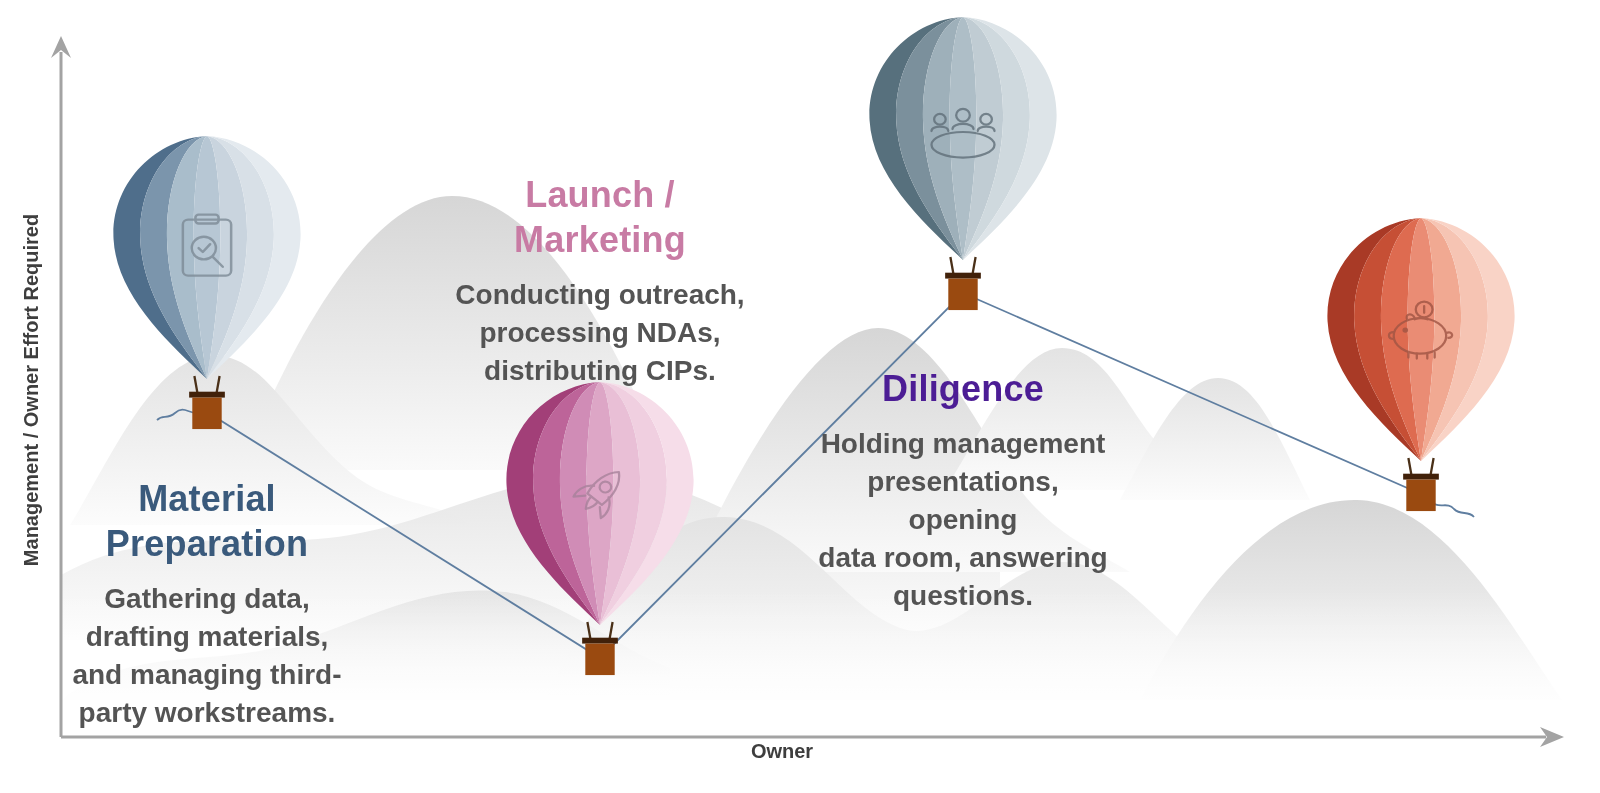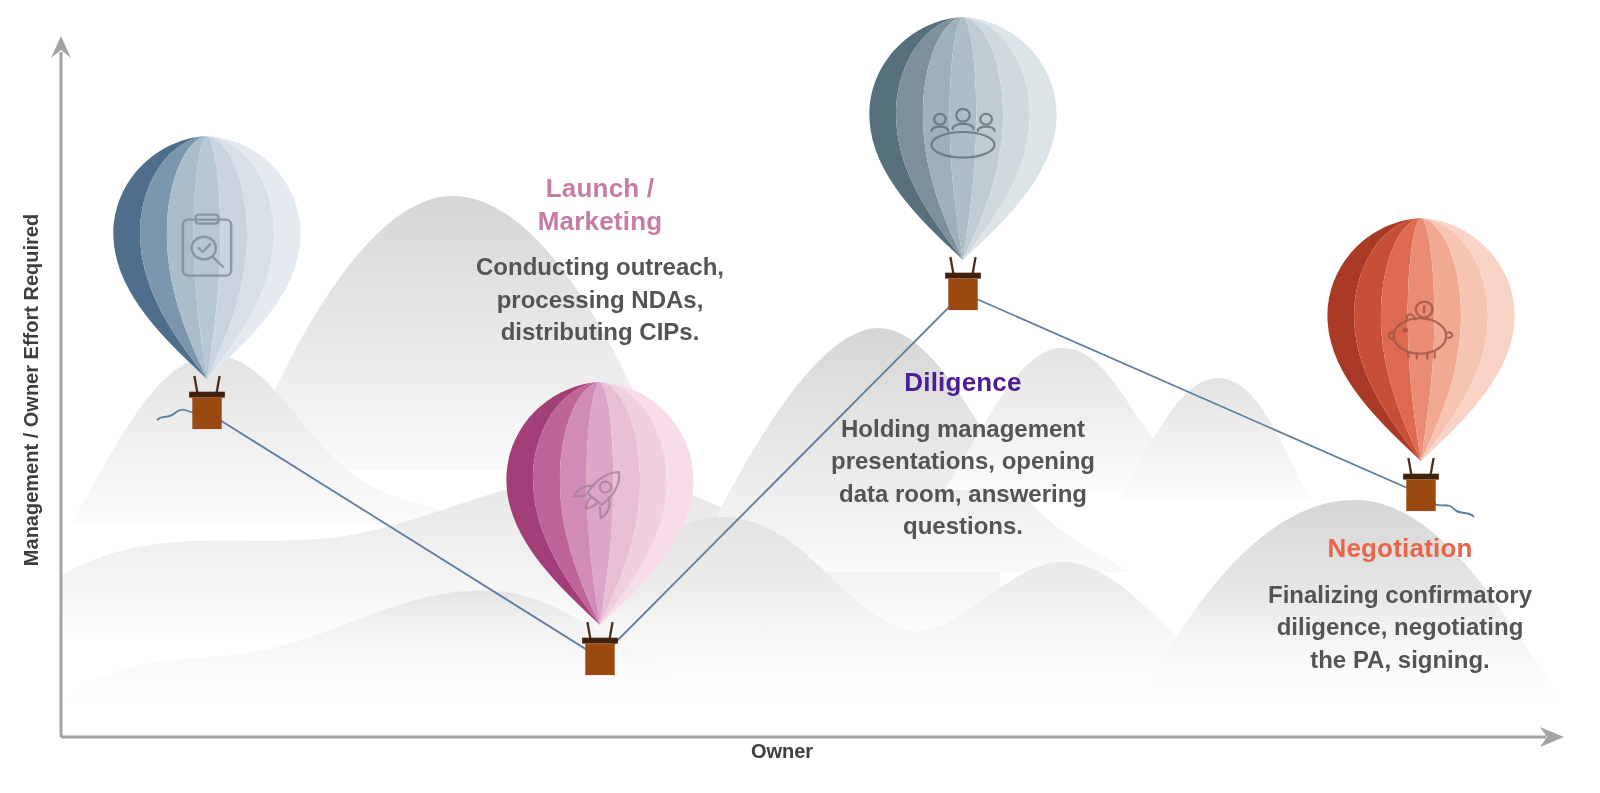--- a/index.html
+++ b/index.html
@@ -4,25 +4,25 @@
 <style>
   html,body{margin:0;padding:0;background:#fff;}
   #stage{
     position:relative;width:1600px;height:793px;background:#ffffff;
     overflow:hidden;font-family:"Liberation Sans",sans-serif;
   }
   svg.layer{position:absolute;left:0;top:0;pointer-events:none;}
   .balloon{position:absolute;}
   .phase-label{position:absolute;transform:translateX(-50%);text-align:center;}
   .phase-title{
-    font-weight:700;font-size:26px;line-height:1.25;white-space:pre-line;
+    font-weight:700;font-size:36px;line-height:1.25;white-space:pre-line;
     letter-spacing:.2px;margin:0 0 14px 0;
   }
   .phase-desc{
-    font-weight:600;font-size:24px;line-height:1.36;white-space:pre-line;
+    font-weight:600;font-size:28px;line-height:1.36;white-space:pre-line;
     color:var(--desc-color);margin:0;
   }
   .axis-label{position:absolute;font-weight:700;font-size:20px;color:var(--axis-text);white-space:nowrap;}
   #y-axis-label{left:31px;top:390px;transform:translate(-50%,-50%) rotate(-90deg);}
   #x-axis-label{left:782px;top:740px;transform:translateX(-50%);}
   .connector{stroke:var(--connector);stroke-width:1.8;fill:none;}
   .axis-line{stroke:var(--axis);stroke-width:3;fill:none;}
   .axis-arrow{fill:var(--axis);}
 </style>
 </head>
@@ -159,37 +159,39 @@
   <svg class="layer" width="1600" height="793" viewBox="0 0 1600 793">
     <path class="axis-line" d="M61,737 L61,52"></path>
     <polygon class="axis-arrow" points="61,36 51,58 61,50 71,58"></polygon>
     <path class="axis-line" d="M61,737 L1546,737"></path>
     <polygon class="axis-arrow" points="1564,737 1540,727 1547,737 1540,747"></polygon>
   </svg>
 
   <div id="y-axis-label" class="axis-label">Management / Owner Effort Required</div>
   <div id="x-axis-label" class="axis-label">Owner</div>
 
+  <div class="phase-label" style="left:207px;top:476px;width:280px">
+    <div class="phase-title" style="color: rgb(58, 90, 124);">Material
+Preparation</div>
+    <div class="phase-desc">Gathering data,
+drafting materials,
+and managing third-
+party workstreams.</div>
+  </div>
 
   <div class="phase-label" style="left:600px;top:172px;width:300px">
     <div class="phase-title" style="color: rgb(200, 123, 164);">Launch /
 Marketing</div>
     <div class="phase-desc">Conducting outreach,
 processing NDAs,
 distributing CIPs.</div>
   </div>
 
   <div class="phase-label" style="left:963px;top:366px;width:300px">
     <div class="phase-title" style="color: #4c1d95;">Diligence</div>
     <div class="phase-desc">Holding management
 presentations, opening
 data room, answering
 questions.</div>
   </div>
 
-  <div class="phase-label" style="left:1400px;top:532px;width:300px">
-    <div class="phase-title" style="color: rgb(231, 102, 74);">Negotiation</div>
-    <div class="phase-desc">Finalizing confirmatory
-diligence, negotiating
-the PA, signing.</div>
-  </div>
 
 </div>
 
 </body></html>

